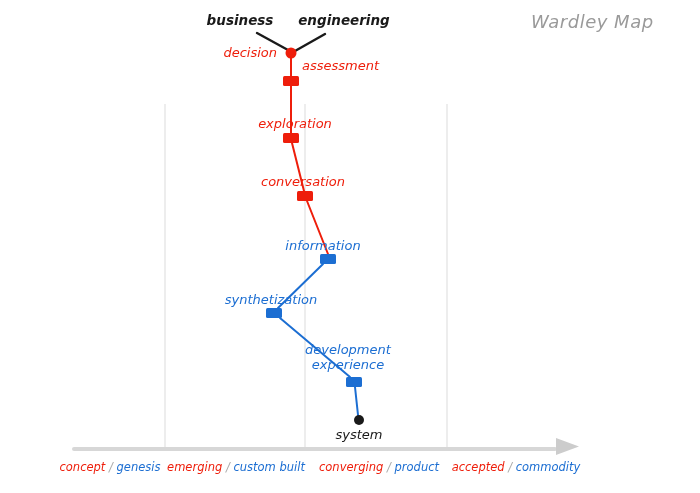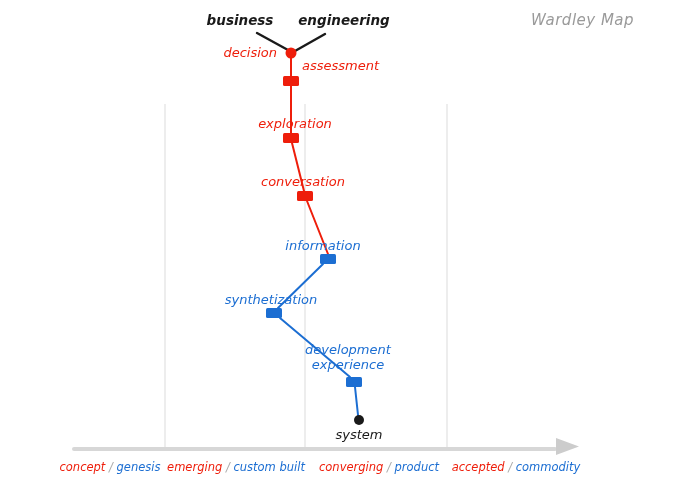--- a/index.html
+++ b/index.html
@@ -2,21 +2,21 @@
 <html><head>
 <meta charset="utf-8">
 <style>
   html,body{margin:0;padding:0;background:#ffffff;}
   #stage{
     position:relative;width:700px;height:493px;background:#ffffff;overflow:hidden;
     font-family:"DejaVu Sans", sans-serif;
   }
   #map-title{
     position:absolute;top:11px;left:531px;width:140px;
-    font-family:"DejaVu Sans", sans-serif;font-style:italic;font-size:15px;
+    font-family:"DejaVu Sans", sans-serif;font-style:italic;font-size:18px;
     color:#9a9a9a;letter-spacing:0.5px;
   }
   svg text{
     font-family:"DejaVu Sans", sans-serif;
     font-style:italic;
   }
   .node-label{font-size:13px;font-weight:500;}
   .stage-label{font-size:11.5px;font-weight:500;}
   .top-label{font-size:13.5px;font-weight:600;}
 </style>

